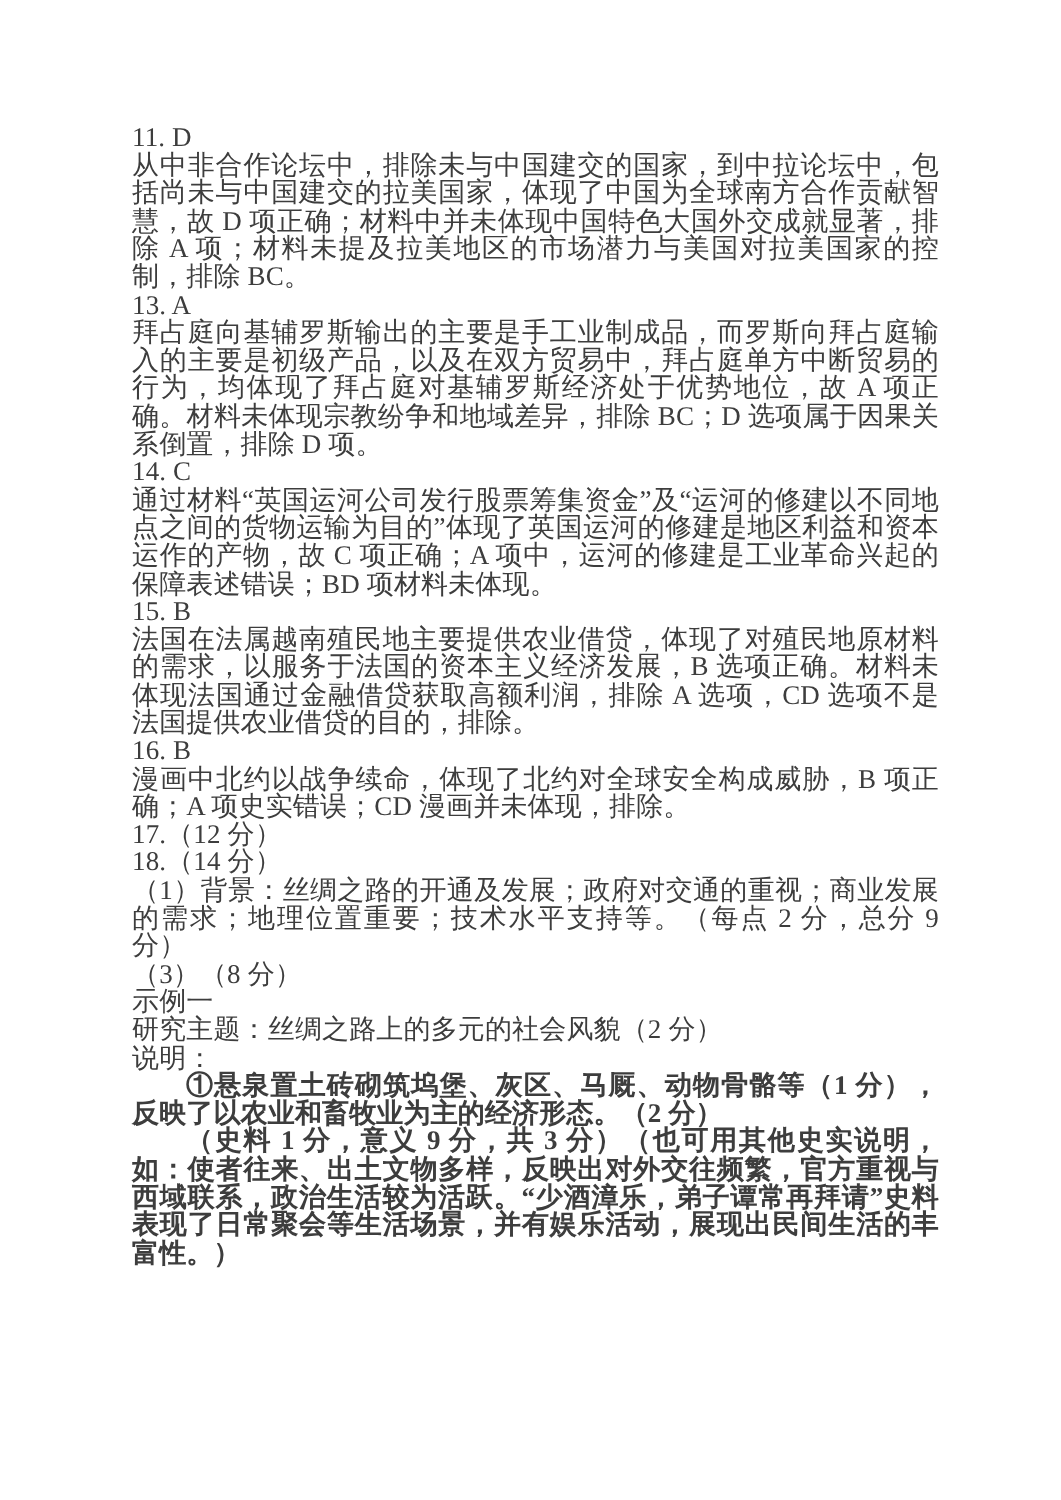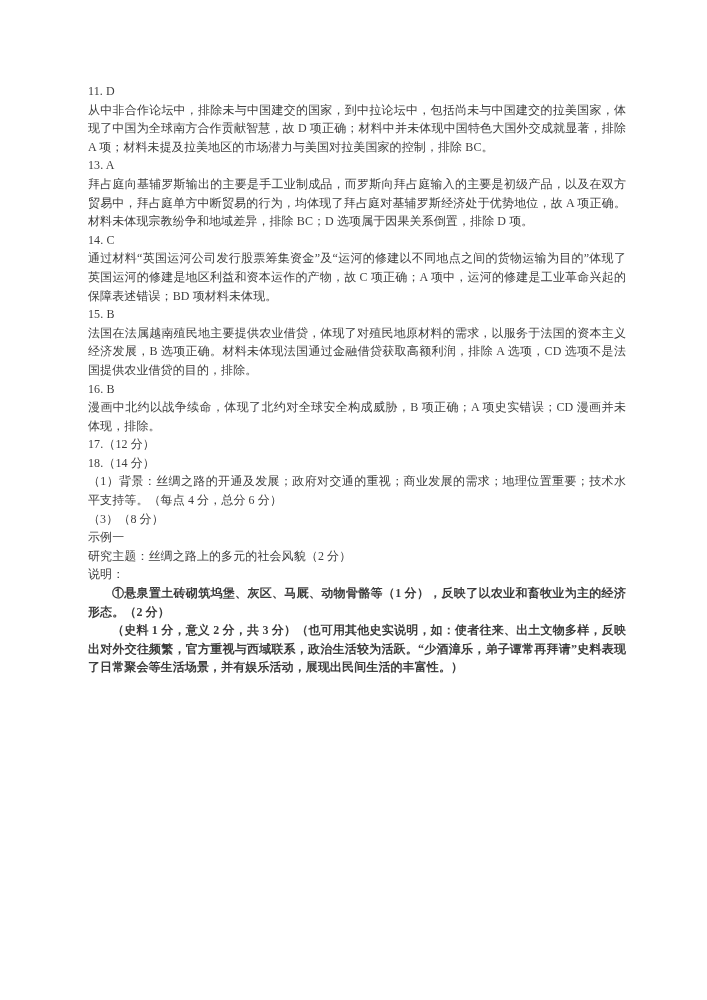--- a/index.html
+++ b/index.html
@@ -12,21 +12,21 @@
     height: 1000px;
     position: relative;
     overflow: hidden;
   }
   .doc {
     position: absolute;
     left: 88px;
     top: 82px;
     width: 538px;
     font-family: "Liberation Serif", "DejaVu Serif", serif;
-    font-size: 12px;
+    font-size: 18px;
     line-height: 18.6px;
     color: #3d3d3d;
     text-align: justify;
     letter-spacing: 0.1px;
     filter: blur(0.45px);
   }
   .doc p {
     margin: 0;
     padding: 0;
   }
@@ -47,20 +47,20 @@
   <p class="head">13. A</p>
   <p class="para">拜占庭向基辅罗斯输出的主要是手工业制成品，而罗斯向拜占庭输入的主要是初级产品，以及在双方贸易中，拜占庭单方中断贸易的行为，均体现了拜占庭对基辅罗斯经济处于优势地位，故 A 项正确。材料未体现宗教纷争和地域差异，排除 BC；D 选项属于因果关系倒置，排除 D 项。</p>
   <p class="head">14. C</p>
   <p class="para">通过材料“英国运河公司发行股票筹集资金”及“运河的修建以不同地点之间的货物运输为目的”体现了英国运河的修建是地区利益和资本运作的产物，故 C 项正确；A 项中，运河的修建是工业革命兴起的保障表述错误；BD 项材料未体现。</p>
   <p class="head">15. B</p>
   <p class="para">法国在法属越南殖民地主要提供农业借贷，体现了对殖民地原材料的需求，以服务于法国的资本主义经济发展，B 选项正确。材料未体现法国通过金融借贷获取高额利润，排除 A 选项，CD 选项不是法国提供农业借贷的目的，排除。</p>
   <p class="head">16. B</p>
   <p class="para">漫画中北约以战争续命，体现了北约对全球安全构成威胁，B 项正确；A 项史实错误；CD 漫画并未体现，排除。</p>
   <p class="head">17.（12 分）</p>
   <p class="head">18.（14 分）</p>
-  <p class="para">（1）背景：丝绸之路的开通及发展；政府对交通的重视；商业发展的需求；地理位置重要；技术水平支持等。（每点 4 分，总分 6 分）</p>
+  <p class="para">（1）背景：丝绸之路的开通及发展；政府对交通的重视；商业发展的需求；地理位置重要；技术水平支持等。（每点 2 分，总分 9 分）</p>
   <p class="para">（3）（8 分）</p>
   <p class="para">示例一</p>
   <p class="para">研究主题：丝绸之路上的多元的社会风貌（2 分）</p>
   <p class="para">说明：</p>
   <p class="para-indent">①悬泉置土砖砌筑坞堡、灰区、马厩、动物骨骼等（1 分），反映了以农业和畜牧业为主的经济形态。（2 分）</p>
-  <p class="para-indent">（史料 1 分，意义 2 分，共 3 分）（也可用其他史实说明，如：使者往来、出土文物多样，反映出对外交往频繁，官方重视与西域联系，政治生活较为活跃。“少酒漳乐，弟子谭常再拜请”史料表现了日常聚会等生活场景，并有娱乐活动，展现出民间生活的丰富性。）</p>
+  <p class="para-indent">（史料 1 分，意义 9 分，共 3 分）（也可用其他史实说明，如：使者往来、出土文物多样，反映出对外交往频繁，官方重视与西域联系，政治生活较为活跃。“少酒漳乐，弟子谭常再拜请”史料表现了日常聚会等生活场景，并有娱乐活动，展现出民间生活的丰富性。）</p>
 </div>
 
 </body></html>

